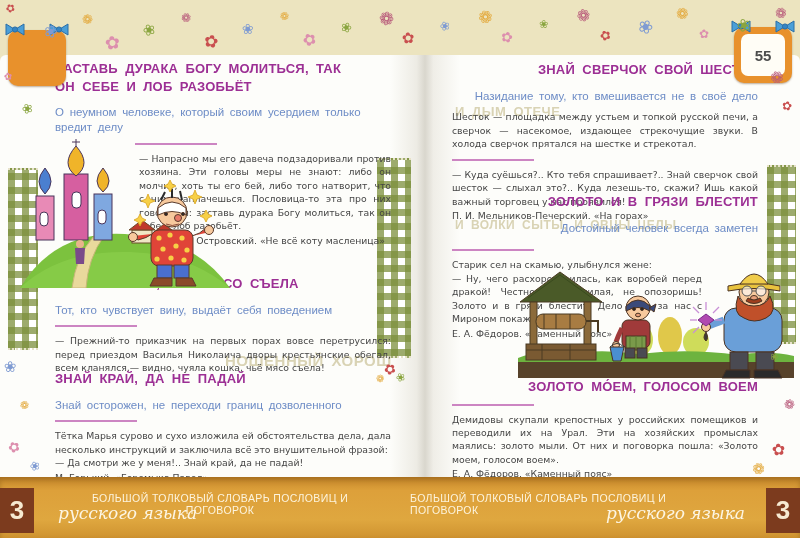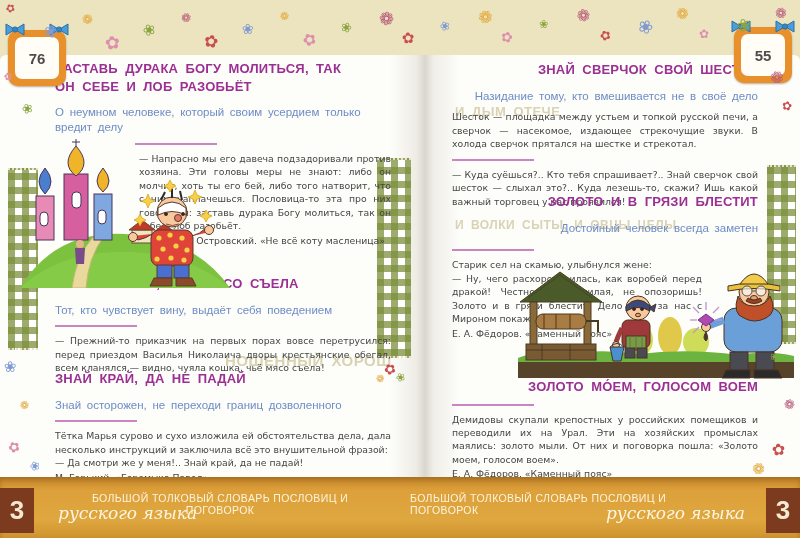--- a/index.html
+++ b/index.html
@@ -108,20 +108,21 @@
     </div>
   </div>
 
   <div class="pg" id="pg77">
     <div class="sec" style="top:6px;">
       <div class="sec-title right">ЗНАЙ СВЕРЧОК СВОЙ ШЕСТОК</div>
       <div class="sec-def right">Назидание тому, кто вмешивается не в своё дело</div>
       <div class="note">Шесток — площадка между устьем и топкой русской печи, а сверчок — насекомое, издающее стрекочущие звуки. В холода сверчок прятался на шестке и стрекотал.</div>
       <div class="rule"></div>
       <div class="quote">— Куда суёшься?.. Кто тебя спрашивает?.. Знай сверчок свой шесток — слыхал это?.. Куда лезешь-то, скажи? Ишь какой важный торговец у нас проявился!</div>
+      <div class="src">П. И. Мельников-Печерский. «На горах»</div>
     </div>
 
     <div class="sec" style="top:138px;">
       <div class="sec-title right">ЗОЛОТО И В ГРЯЗИ БЛЕСТИТ</div>
       <div class="sec-def right">Достойный человек всегда заметен</div>
       <div class="rule" style="margin-top:14px;"></div>
       <div class="quote" style="width:250px;">Старик сел на скамью, улыбнулся жене:
 — Ну, чего расхорохорилась, как воробей перед дракой! Честное, моя милая, не опозоришь! Золото и в грязи блестит! Дело само за нас с Мироном покажет.</div>
       <div class="src">Е. А. Фёдоров. «Каменный пояс»</div>
     </div>
@@ -281,21 +282,20 @@
     <svg class="bow l" viewBox="0 0 22 13">
       <path d="M11 6.5 L2 1 L2 12 Z" fill="#4a9fd8" stroke="#2a6ea8"></path>
       <path d="M11 6.5 L20 1 L20 12 Z" fill="#4a9fd8" stroke="#2a6ea8"></path>
       <circle cx="11" cy="6.5" r="2.6" fill="#3585c2" stroke="#2a6ea8"></circle>
     </svg>
     <svg class="bow r" viewBox="0 0 22 13">
       <path d="M11 6.5 L2 1 L2 12 Z" fill="#4a9fd8" stroke="#2a6ea8"></path>
       <path d="M11 6.5 L20 1 L20 12 Z" fill="#4a9fd8" stroke="#2a6ea8"></path>
       <circle cx="11" cy="6.5" r="2.6" fill="#3585c2" stroke="#2a6ea8"></circle>
     </svg>
-    <div class="badge-inner">76</div>
   </div>
 
   <div class="badge" style="left:734px;top:27px;">
     <svg class="bow l" viewBox="0 0 22 13">
       <path d="M11 6.5 L2 1 L2 12 Z" fill="#4a9fd8" stroke="#2a6ea8"></path>
       <path d="M11 6.5 L20 1 L20 12 Z" fill="#4a9fd8" stroke="#2a6ea8"></path>
       <circle cx="11" cy="6.5" r="2.6" fill="#3585c2" stroke="#2a6ea8"></circle>
     </svg>
     <svg class="bow r" viewBox="0 0 22 13">
       <path d="M11 6.5 L2 1 L2 12 Z" fill="#4a9fd8" stroke="#2a6ea8"></path>

